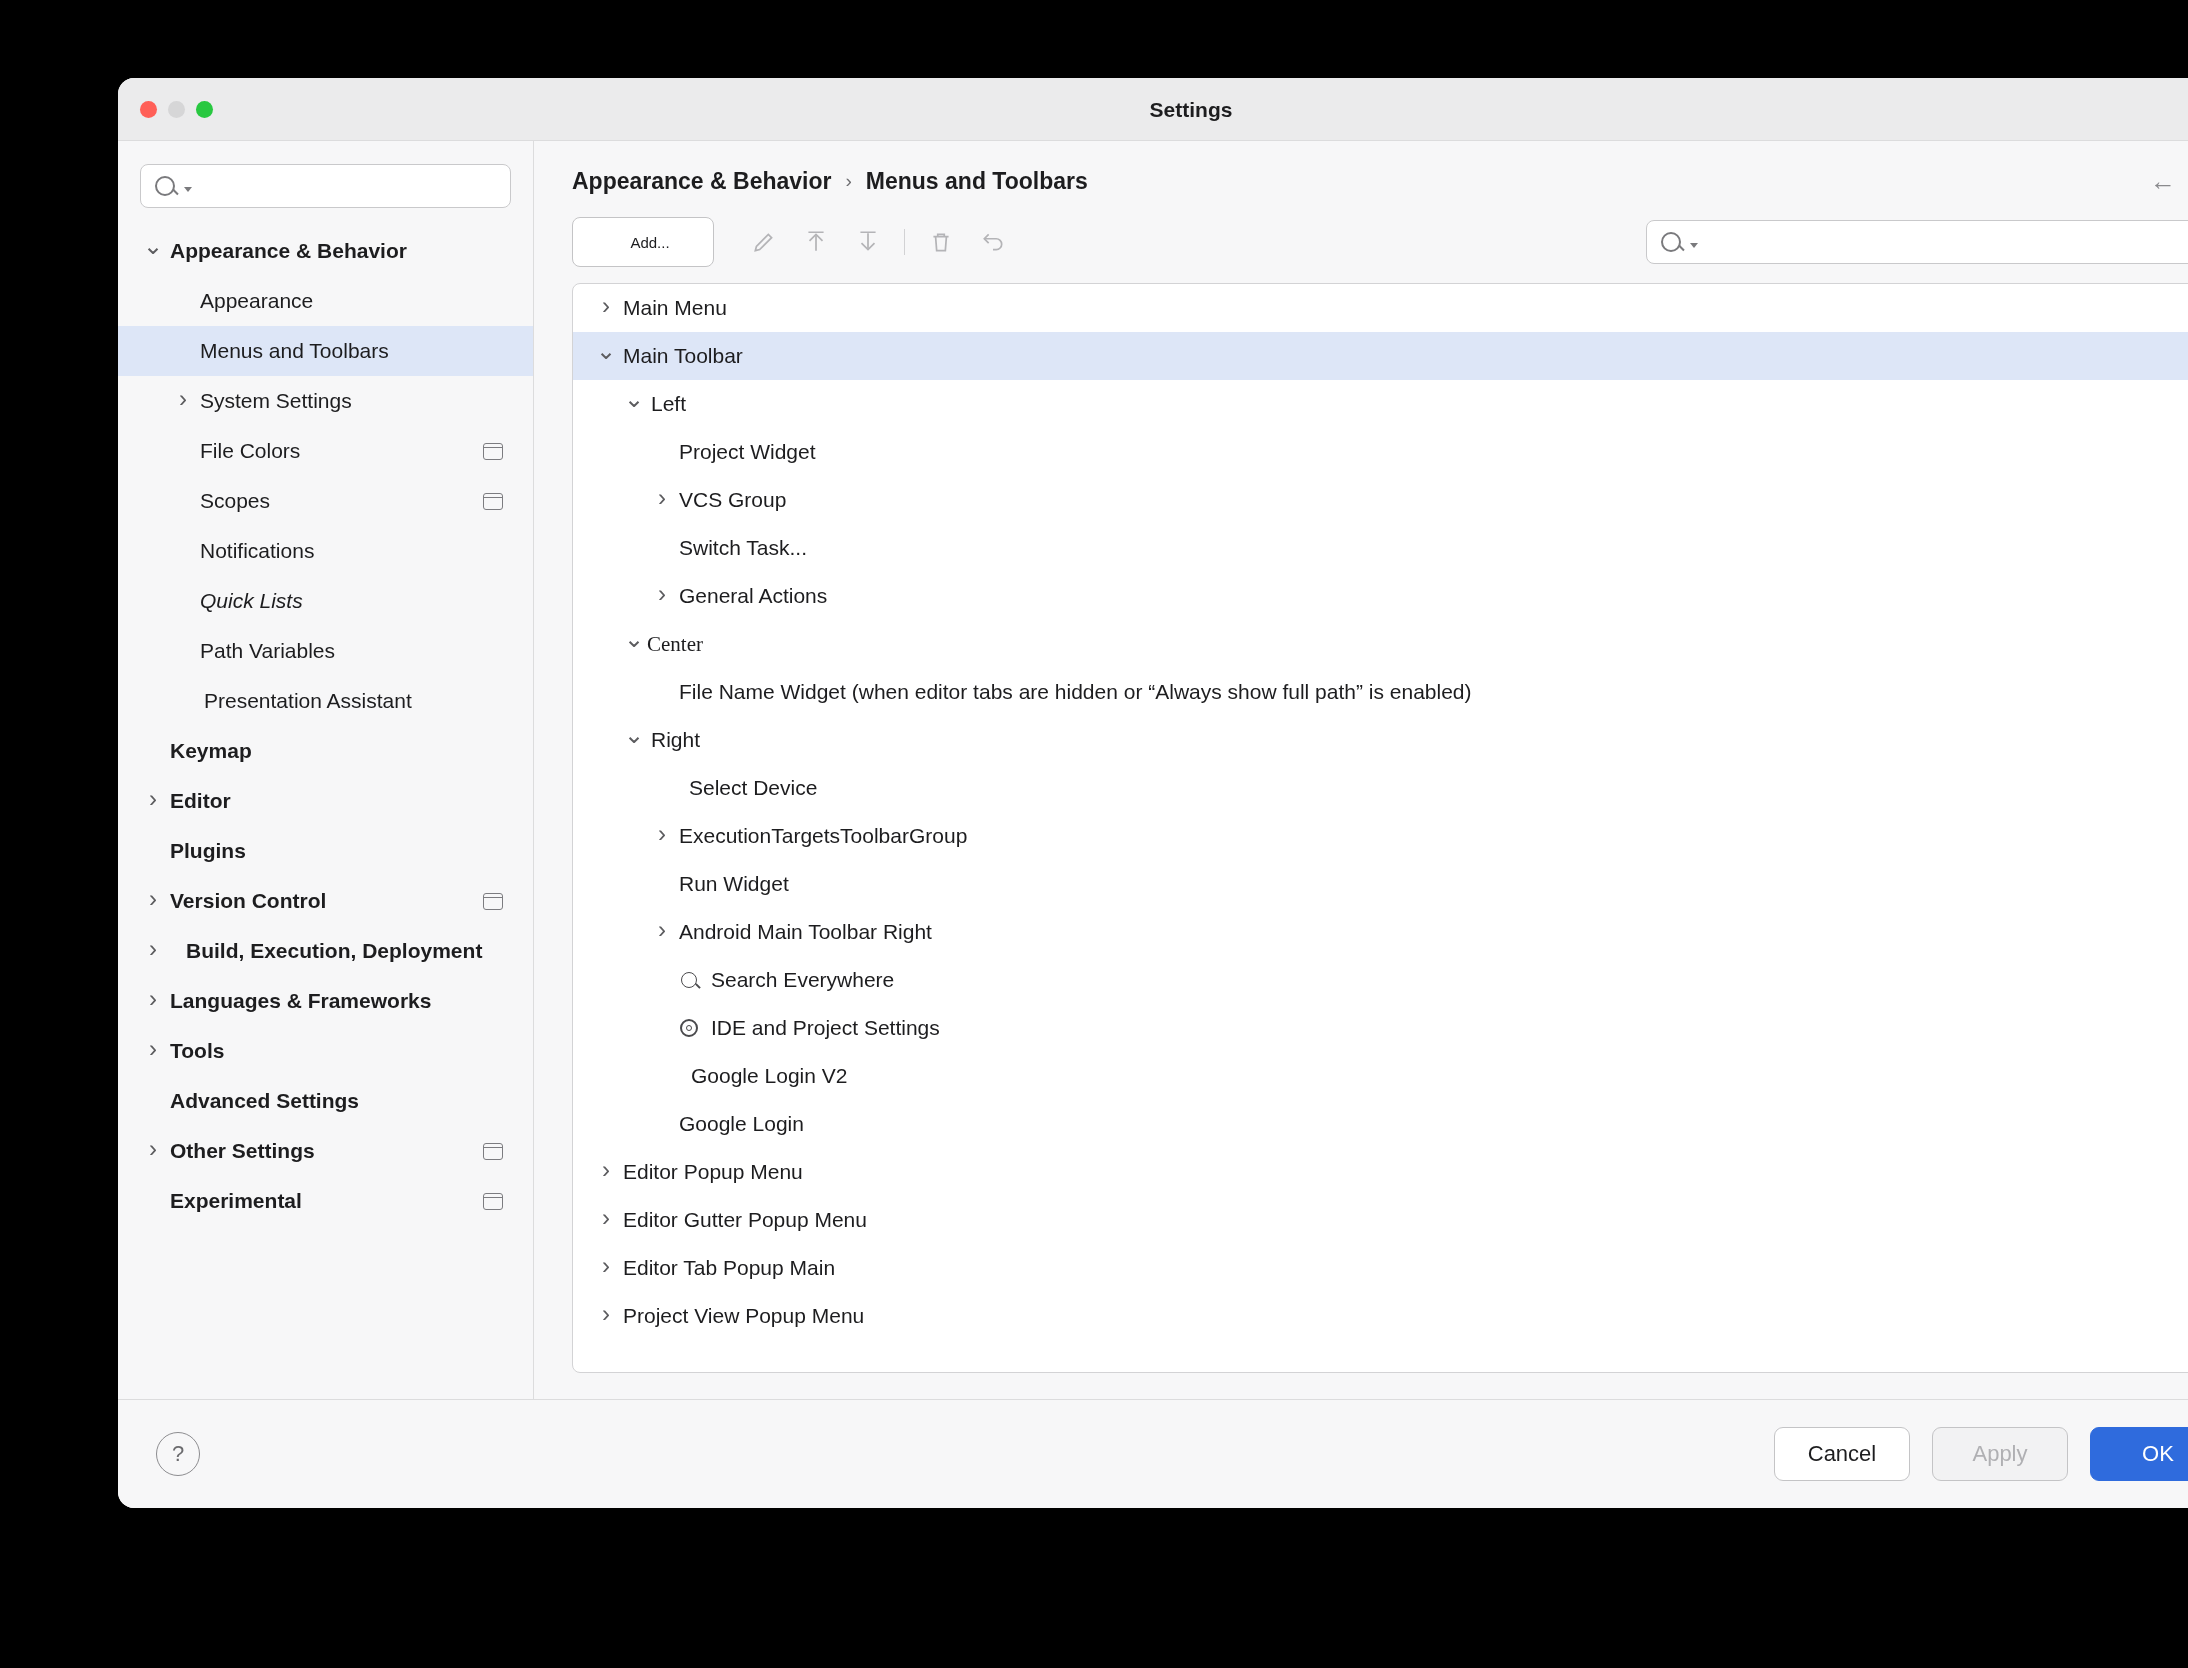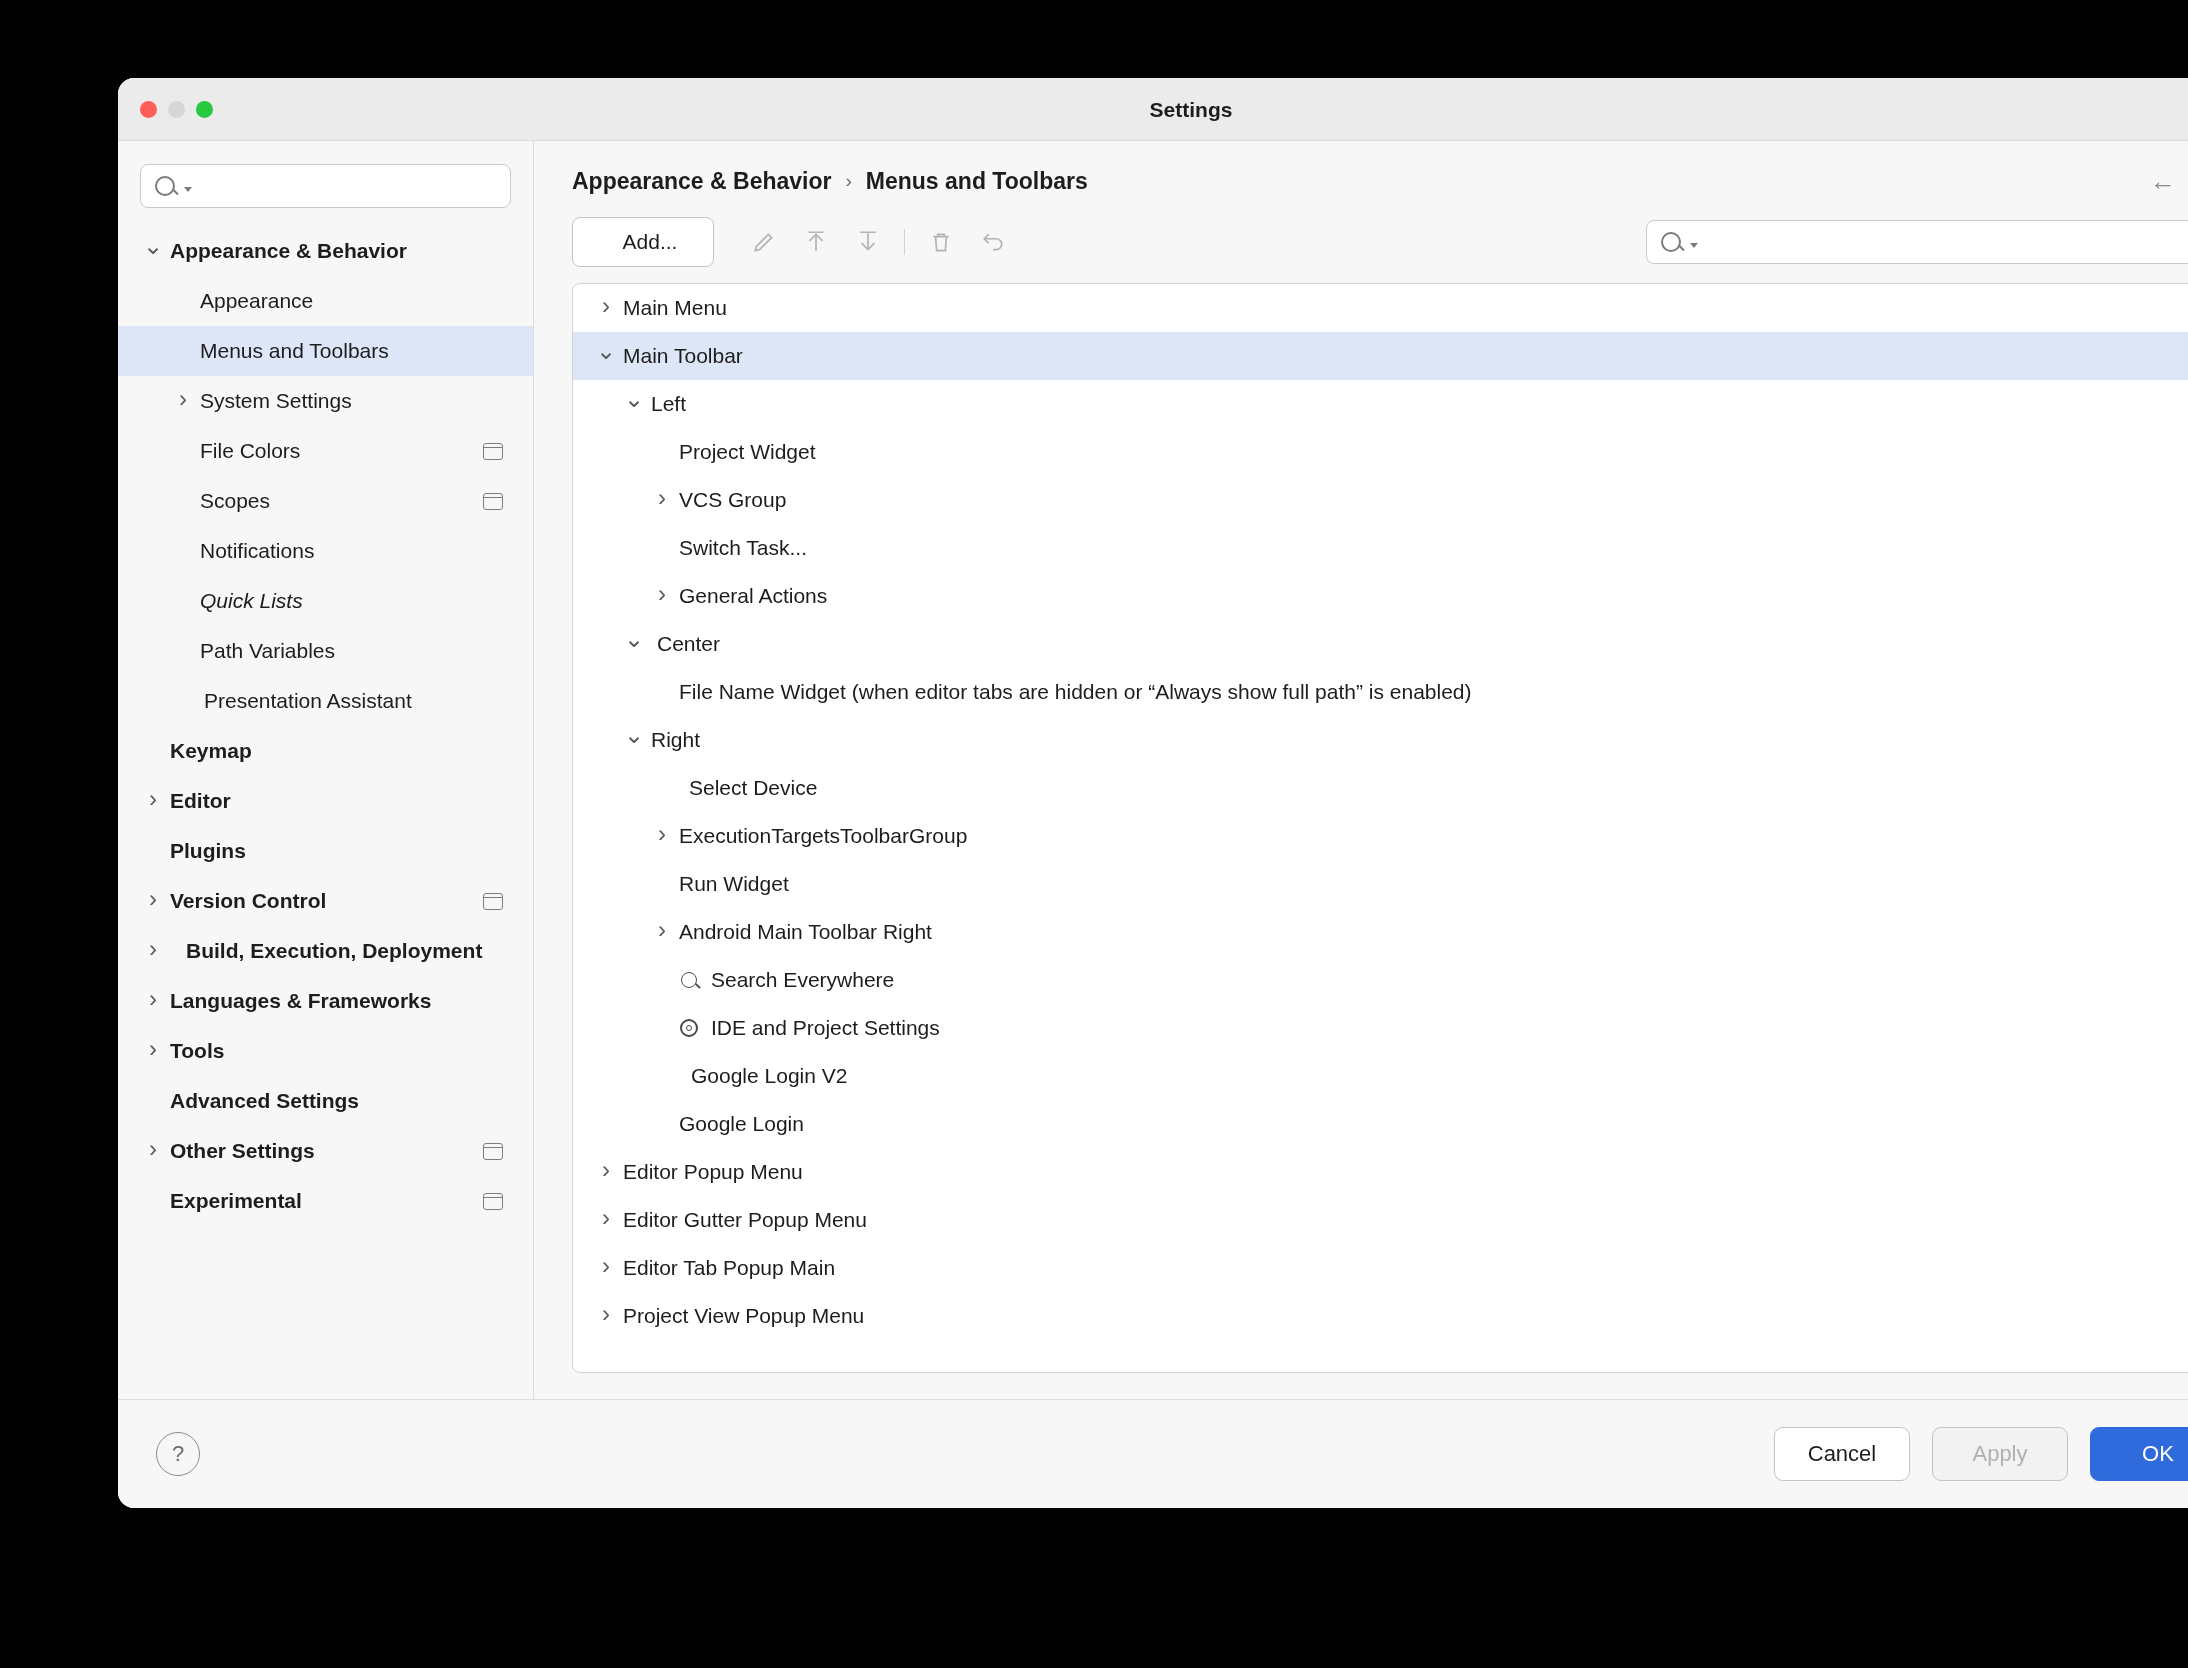--- a/index.html
+++ b/index.html
@@ -212,21 +212,21 @@
     align-items: center;
     padding: 22px 30px 16px 38px;
     gap: 0;
   }
   #add-button {
     height: 50px;
     min-width: 142px;
     background: #ffffff;
     border: 1px solid #c4c4c6;
     border-radius: 8px;
-    font-size: 21px;
+    font-size: 15px;
     color: #1d1d1f;
     font-family: "Liberation Sans", sans-serif;
     cursor: default;
     padding-left: 20px;
   }
   .tb-icons {
     display: flex;
     align-items: center;
     gap: 0;
     margin-left: 24px;
@@ -553,21 +553,21 @@
           <div class="item-row">
             <span class="item-arrow" style="margin-left: 76px;"></span>
             <span style="margin-left: 4px;">Switch Task...</span>
           </div>
           <div class="item-row">
             <span class="item-arrow" style="margin-left: 76px; font-size: 24px; position: relative; top: -2px;">›</span>
             <span style="margin-left: 4px;">General Actions</span>
           </div>
           <div class="item-row">
             <span class="item-arrow" style="margin-left: 48px; font-size: 24px; position: relative; top: -5px;">⌄</span>
-            <span style="margin-left: 10px;">Center</span>
+            <span style="margin-left: 0; font-family: Liberation Serif, serif;">Center</span>
           </div>
           <div class="item-row">
             <span class="item-arrow" style="margin-left: 76px;"></span>
             <span style="margin-left: 4px;">File Name Widget (when editor tabs are hidden or “Always show full path” is enabled)</span>
           </div>
           <div class="item-row">
             <span class="item-arrow" style="margin-left: 48px; font-size: 24px; position: relative; top: -5px;">⌄</span>
             <span style="margin-left: 4px;">Right</span>
           </div>
           <div class="item-row">

